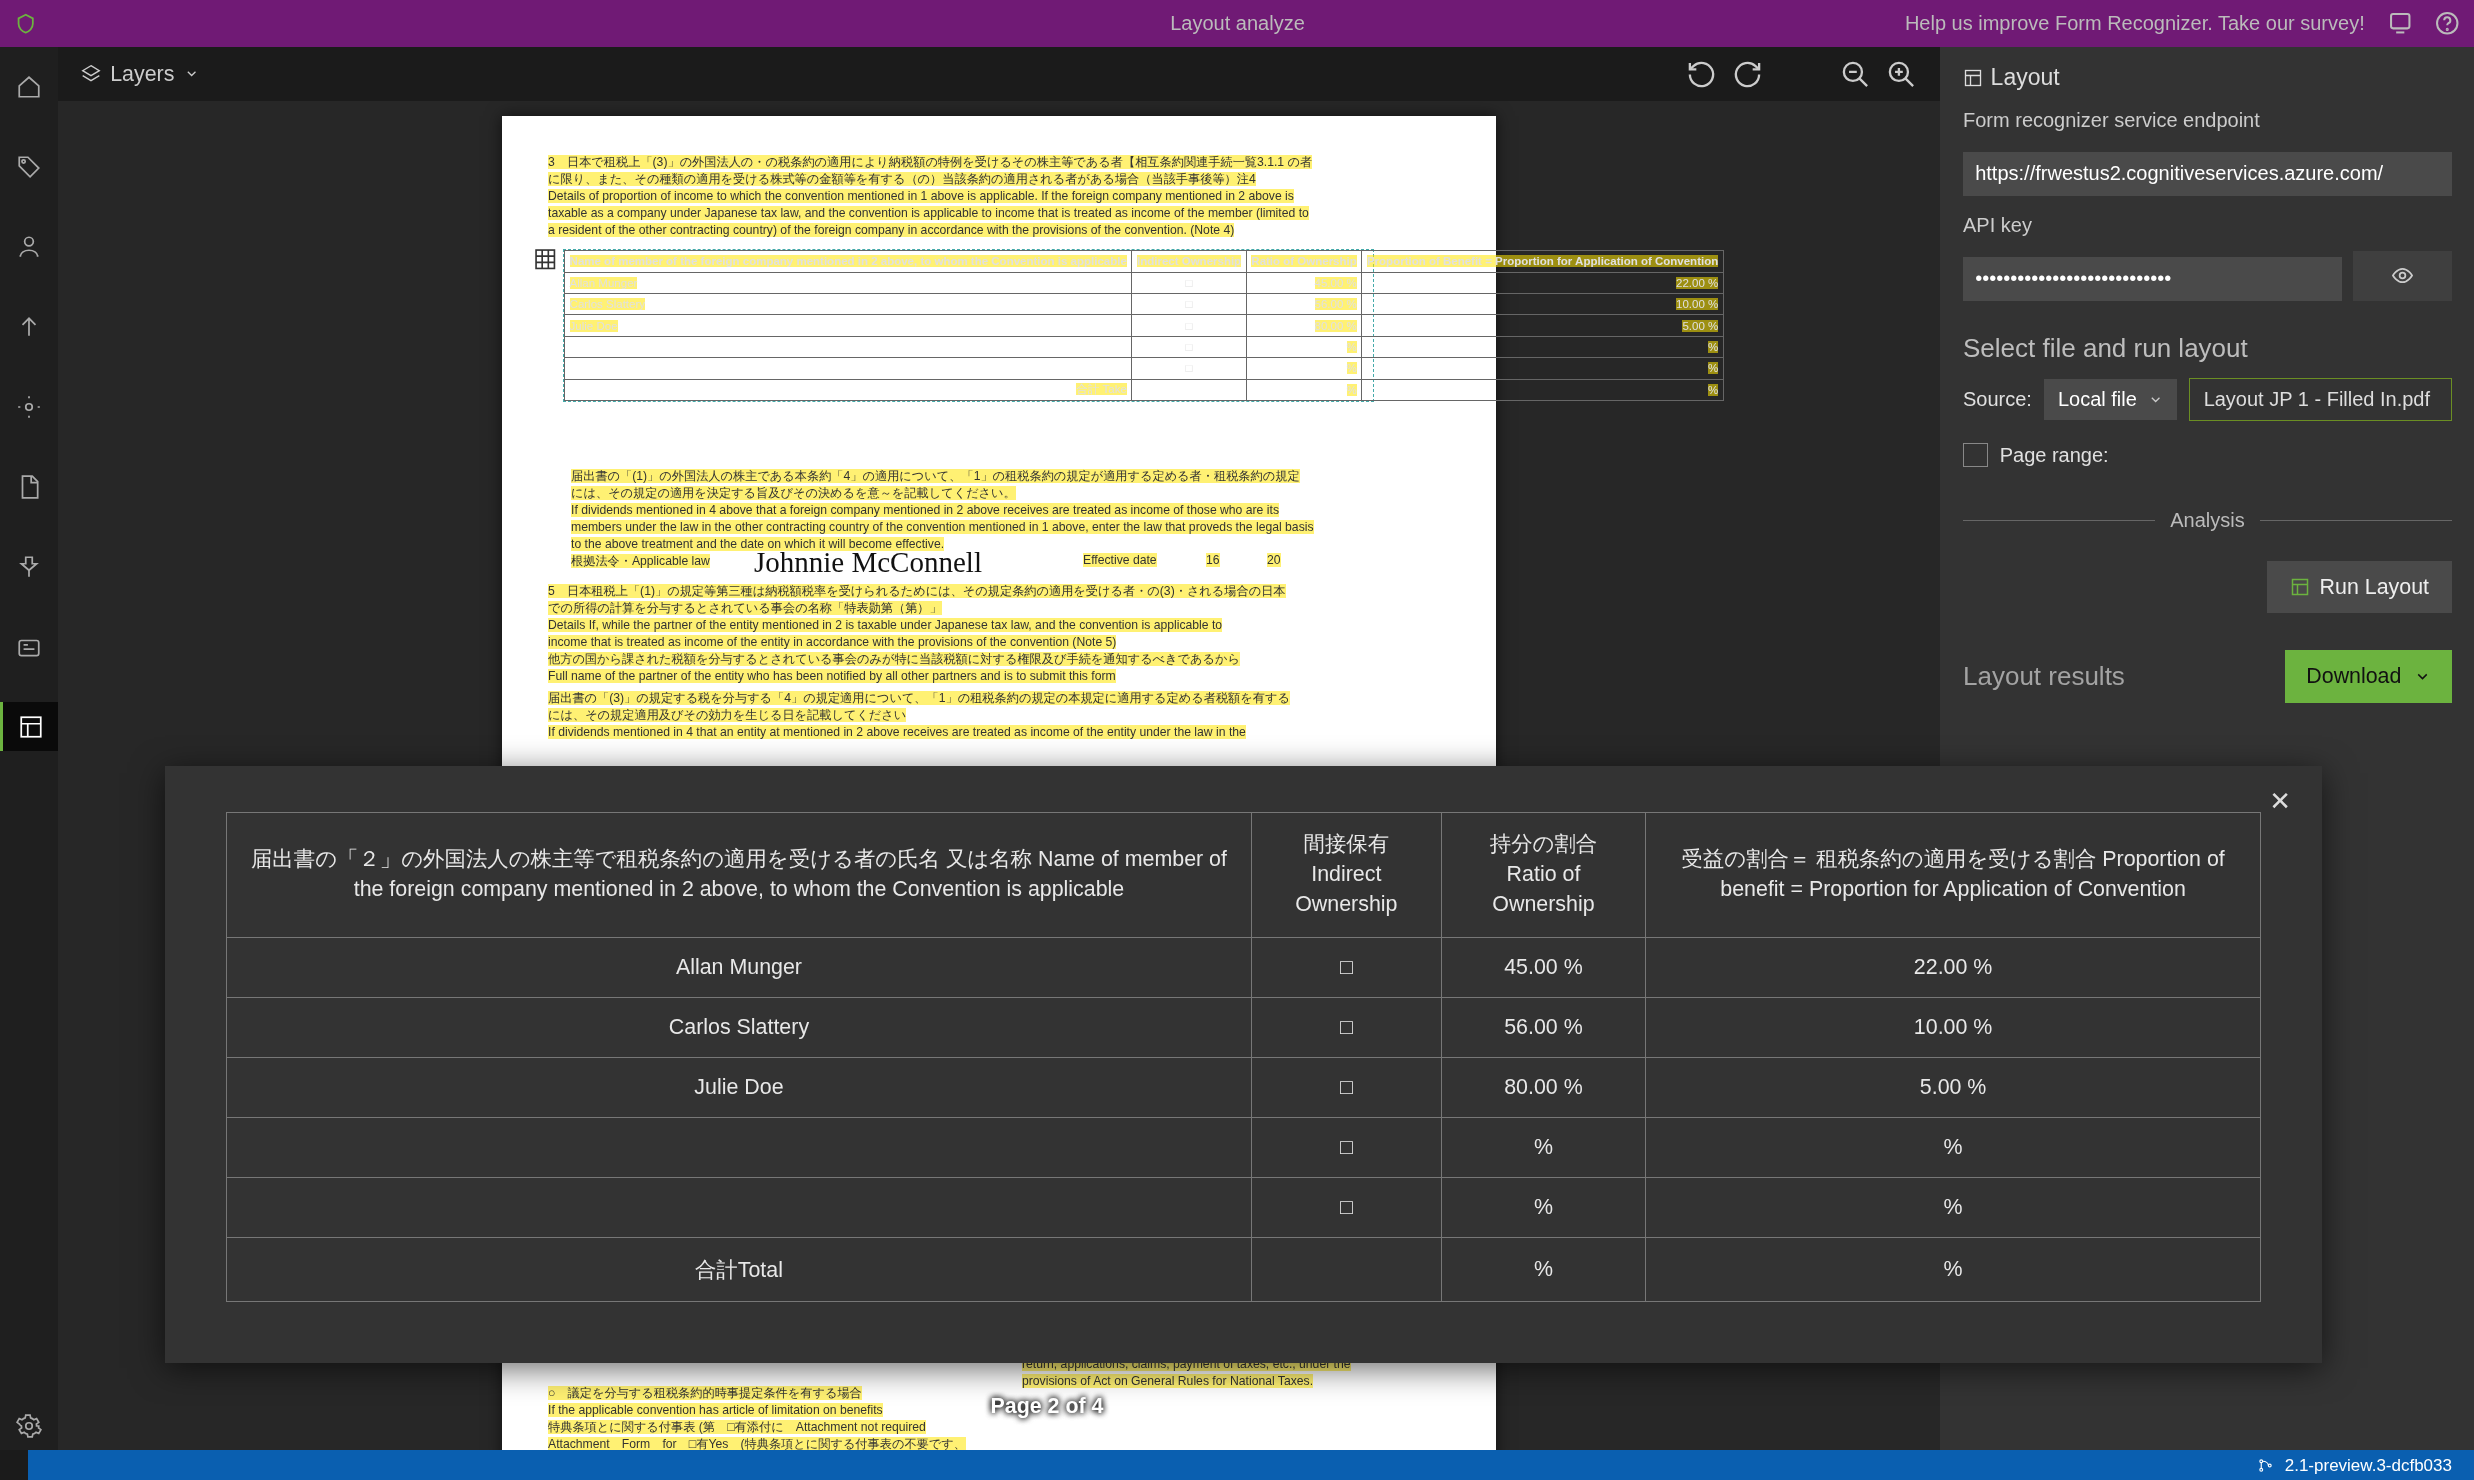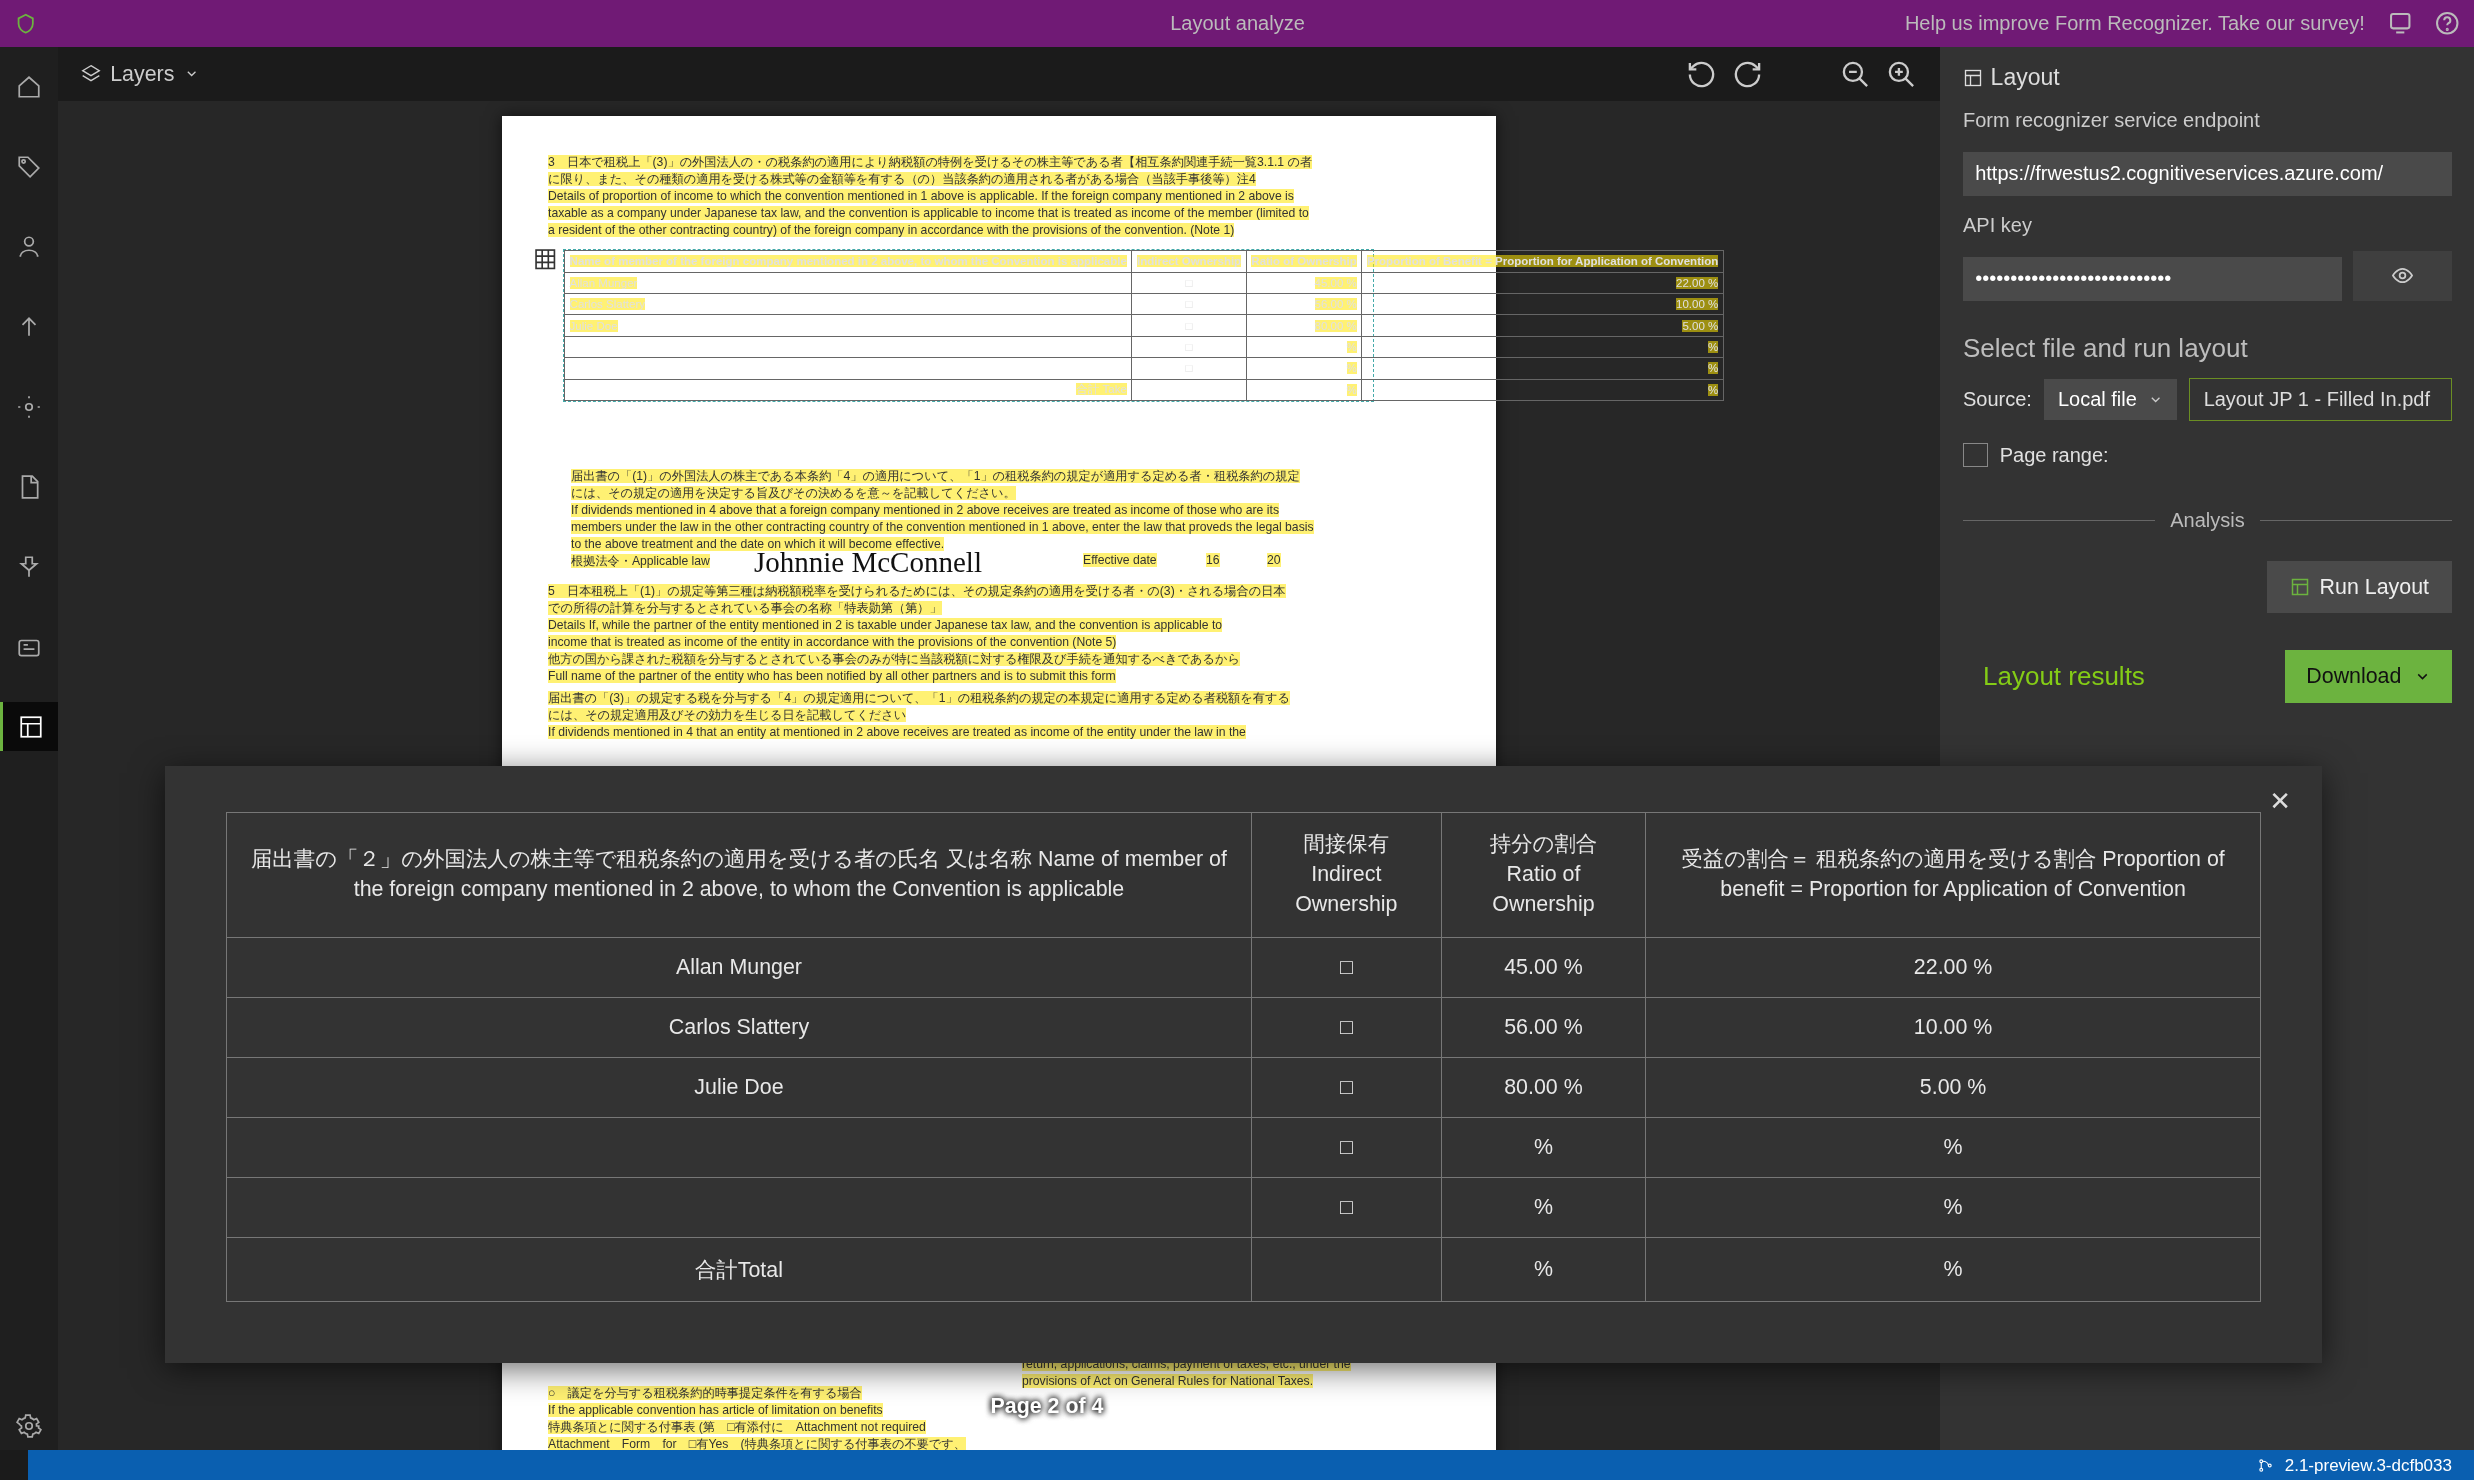--- a/index.html
+++ b/index.html
@@ -188,21 +188,21 @@
 .divider-row .line { flex:1; height:0.8px; background:#666; }
 .run-btn {
   align-self: flex-end;
   background: #4a4a4a;
   padding: 13.8px 23px;
   display:flex; align-items:center; gap: 9.2px;
   font-size: 21.4px;
   color: #eee;
 }
 .results-row { display:flex; align-items:center; justify-content:space-between; margin-top: 23px; }
-.results-title { font-size: 26px; color:#84cc16;margin-left:20px; }
+.results-title { font-size: 26px; color:#a3a3a3; }
 .download-btn {
   background: #6cb33f;
   color: #111;
   padding: 13.8px 21.4px;
   display:flex; align-items:center; gap: 12.2px;
   font-size: 21.4px;
   font-weight: 500;
 }
 .statusbar {
   height: 31px;
@@ -383,21 +383,21 @@
     </div>
 
     <div class="doc-viewport">
       <div class="doc-page">
 
         <div class="highlight-text" style="left:46px; top:38px; width:902px;">
           <span class="hl">3　日本で租税上「(3)」の外国法人の・の税条約の適用により納税額の特例を受けるその株主等である者【相互条約関連手続一覧3.1.1 の者</span><br>
           <span class="hl">に限り、また、その種類の適用を受ける株式等の金額等を有する（の）当該条約の適用される者がある場合（当該手事後等）注4</span><br>
           <span class="hl">Details of proportion of income to which the convention mentioned in 1 above is applicable. If the foreign company mentioned in 2 above is</span><br>
           <span class="hl">taxable as a company under Japanese tax law, and the convention is applicable to income that is treated as income of the member (limited to</span><br>
-          <span class="hl">a resident of the other contracting country) of the foreign company in accordance with the provisions of the convention. (Note 1)</span>
+          <span class="hl">a resident of the other contracting country) of the foreign company in accordance with the provisions of the convention. (Note 4)</span>
         </div>
 
         <div class="doc-table" style="left:61px; top:133px; width:811px;">
           <div class="table-icon">
             <svg viewBox="0 0 24 24" fill="none" stroke="#333" stroke-width="1.6">
                 <rect x="3" y="3" width="18" height="18"></rect>
                 <path d="M3 9h18M3 15h18M9 3v18M15 3v18"></path>
               </svg>
           </div>
           <table>

